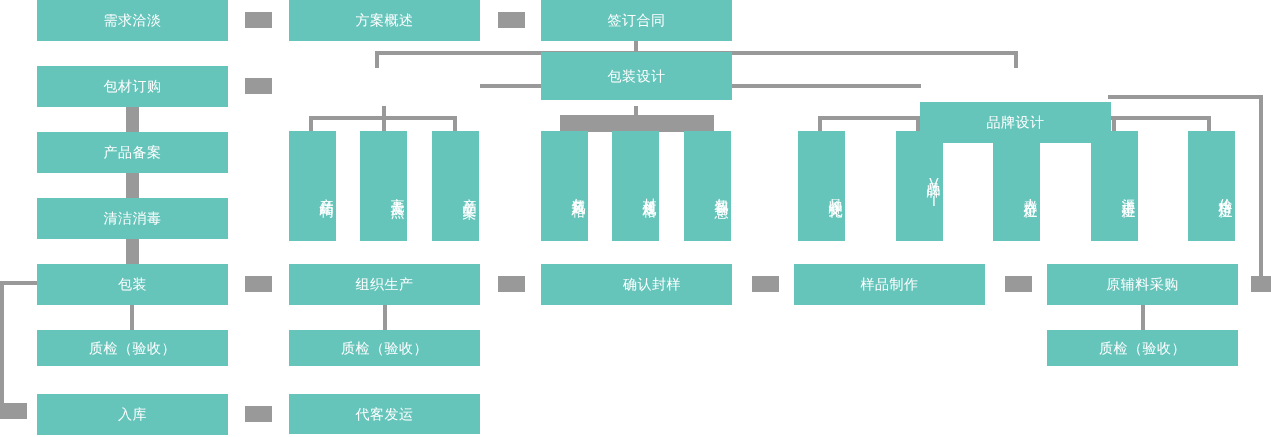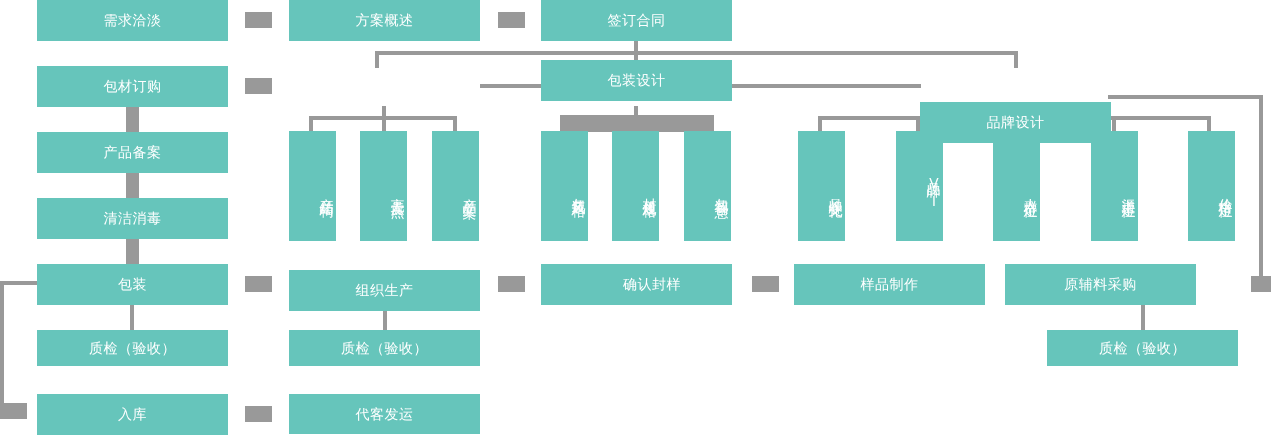--- a/index.html
+++ b/index.html
@@ -110,21 +110,21 @@
   <div class="chip" style="left:752px; top:276px; width:27px; height:16px;"></div>
   <div class="chip" style="left:1005px; top:276px; width:27px; height:16px;"></div>
   <div class="chip" style="left:1251px; top:276px; width:27px; height:16px;"></div>
   <div class="chip" style="left:245px; top:406px; width:27px; height:16px;"></div>
 
   <div class="node" style="left:37px; top:0px; width:191px; height:41px;">需求洽淡</div>
   <div class="node" style="left:289px; top:0px; width:191px; height:41px;">方案概述</div>
   <div class="node" style="left:541px; top:0px; width:191px; height:41px;">签订合同</div>
 
   <div class="node" style="left:37px; top:66px; width:191px; height:41px;">包材订购</div>
-  <div class="node" style="left:541px; top:60px; width:191px; height:41px;">包装设计</div>
+  <div class="node" style="left:541px; top:52px; width:191px; height:48px;">包装设计</div>
   <div class="node" style="left:920px; top:66px; width:191px; height:41px;margin-top:36px;">品牌设计</div>
 
   <div class="node" style="left:37px; top:132px; width:191px; height:41px;">产品备案</div>
   <div class="node" style="left:37px; top:198px; width:191px; height:41px;">清洁消毒</div>
   <div class="node" style="left:37px; top:264px; width:191px; height:41px;">包装</div>
   <div class="node" style="left:37px; top:330px; width:191px; height:36px;">质检（验收）</div>
   <div class="node" style="left:37px; top:394px; width:191px; height:41px;">入库</div>
 
   <div class="node vert" style="left:289px; top:131px; width:47px; height:110px;">产品结构</div>
   <div class="node vert" style="left:360px; top:131px; width:47px; height:110px;">亮点卖点</div>
@@ -133,23 +133,23 @@
   <div class="node vert" style="left:541px; top:131px; width:47px; height:110px;">包装风格</div>
   <div class="node vert" style="left:612px; top:131px; width:47px; height:110px;">材质规格</div>
   <div class="node vert" style="left:684px; top:131px; width:47px; height:110px;">包装创意</div>
 
   <div class="node vert" style="left:798px; top:131px; width:47px; height:110px;">品牌文化</div>
   <div class="node vert" style="left:896px; top:131px; width:47px; height:110px;">品牌VI</div>
   <div class="node vert" style="left:993px; top:131px; width:47px; height:110px;">人群定位</div>
   <div class="node vert" style="left:1091px; top:131px; width:47px; height:110px;">渠道定位</div>
   <div class="node vert" style="left:1188px; top:131px; width:47px; height:110px;">价格定位</div>
 
-  <div class="node" style="left:289px; top:270px; width:191px; height:41px;">组织生产</div>
+  <div class="node" style="left:289px; top:264px; width:191px; height:41px;">组织生产</div>
   <div class="node" style="left:541px; top:264px; width:191px; height:41px;padding-left:31px;">确认封样</div>
   <div class="node" style="left:794px; top:264px; width:191px; height:41px;">样品制作</div>
-  <div class="node" style="left:1005px; top:264px; width:191px; height:41px;text-align:center;">原辅料采购</div>
+  <div class="node" style="left:1047px; top:264px; width:191px; height:41px;text-align:center;">原辅料采购</div>
 
   <div class="node" style="left:289px; top:330px; width:191px; height:36px;">质检（验收）</div>
   <div class="node" style="left:1047px; top:330px; width:191px; height:36px;">质检（验收）</div>
 
   <div class="node" style="left:289px; top:394px; width:191px; height:40px;">代客发运</div>
 
 </div>
 
 </body></html>

